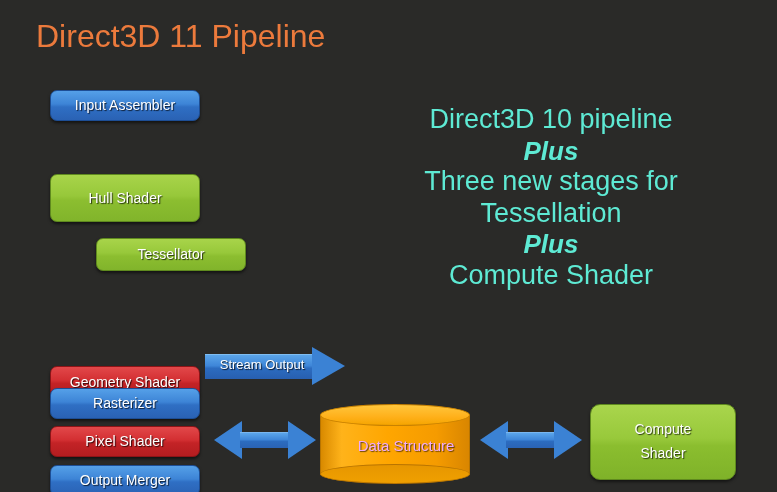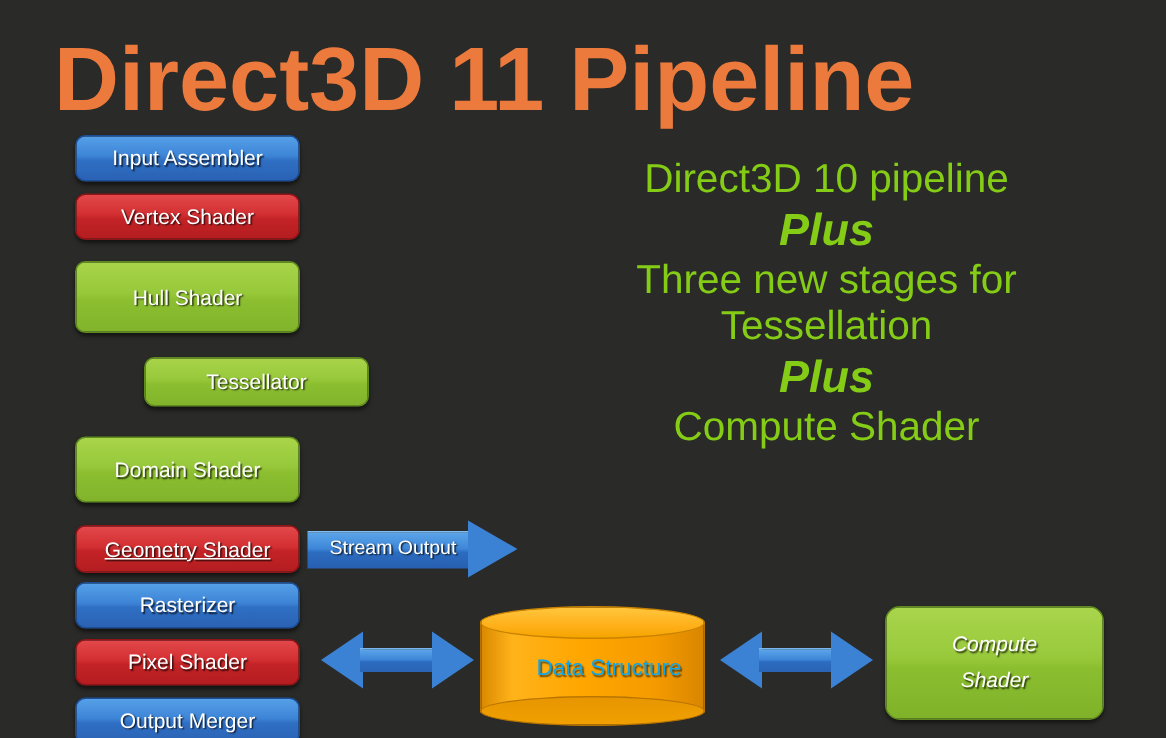--- a/index.html
+++ b/index.html
@@ -14,22 +14,22 @@
     background: #2a2a28;
     overflow: hidden;
     font-family: "Liberation Sans", sans-serif;
   }
 
   
   #slide-title {
     position: absolute;
     left: 36px;
     top: 18px;
-    font-size: 60px;
-    font-weight: 700;
+    font-size: 32px;
+    font-weight: 400;
     color: #ec7a3c;
     letter-spacing: 0px;
     white-space: nowrap;
   }
 
   
   .stage {
     position: absolute;
     left: 50px;
     width: 150px;
@@ -58,33 +58,33 @@
     border-color: #5f8a1e;
   }
 
   
   #right-text {
     position: absolute;
     left: 356px;
     top: 104px;
     width: 390px;
     text-align: center;
-    color: #84cc16;
+    color: #5eead4;
   }
   .rt-line {
     font-size: 27px;
     line-height: 1.17;
     font-weight: 400;
     white-space: nowrap;
   }
   .rt-line.wrap { white-space: normal; }
   .rt-line.italic {
     font-style: italic;
     font-weight: 700;
-    font-size: 30px;
+    font-size: 26px;
   }
 
   
   #stream-output {
     position: absolute;
     left: 205px;
     top: 347px;
     width: 140px;
     height: 39px;
     padding-left: 48px;
@@ -193,21 +193,21 @@
     background: linear-gradient(to bottom, #e79600 0%, #f0a000 100%);
     border: 1px solid #b87400;
     box-sizing: border-box;
   }
   #ds-label {
     position: absolute;
     left: 0;
     top: 33px;
     width: 172px;
     text-align: center;
-    color: #0ea5e9;
+    color: #f0abfc;
     font-size: 15px;
     text-shadow: 1px 1px 1px rgba(0,0,0,0.6);
     z-index: 4;
   }
 
   
   #compute-shader {
     position: absolute;
     left: 590px;
     top: 404px;
@@ -219,51 +219,44 @@
     box-shadow: 0 2px 3px rgba(0,0,0,0.5);
     display: flex;
     flex-direction: column;
     align-items: center;
     justify-content: center;
     color: #ffffff;
     font-size: 14px;
     line-height: 1.7;
     text-shadow: 1px 1px 1px rgba(0,0,0,0.7);
     box-sizing: border-box;
-    font-style: italic;
   }
 </style>
 </head>
 <body>
 
 <div id="slide">
 
   <div id="slide-title">Direct3D 11 Pipeline</div>
 
   <div class="stage blue" style="top:90px;  height:31px;">
     <span>Input Assembler</span>
   </div>
 
-  <div class="stage red" style="top:129px; height:31px;">
-    <span>Vertex Shader</span>
-  </div>
 
   <div class="stage green" style="top:174px; height:48px;">
     <span>Hull Shader</span>
   </div>
 
   <div class="stage green" style="top:238px; height:33px;margin-left:46px;">
     <span>Tessellator</span>
   </div>
 
-  <div class="stage green" style="top:291px; height:44px;">
-    <span>Domain Shader</span>
-  </div>
-
-  <div class="stage red" style="top:350px; height:32px;text-decoration:underline;">
+
+  <div class="stage red" style="top:366px; height:32px;">
     <span>Geometry Shader</span>
   </div>
 
   <div class="stage blue" style="top:388px; height:31px;">
     <span>Rasterizer</span>
   </div>
 
   <div class="stage red" style="top:426px; height:31px;">
     <span>Pixel Shader</span>
   </div>

